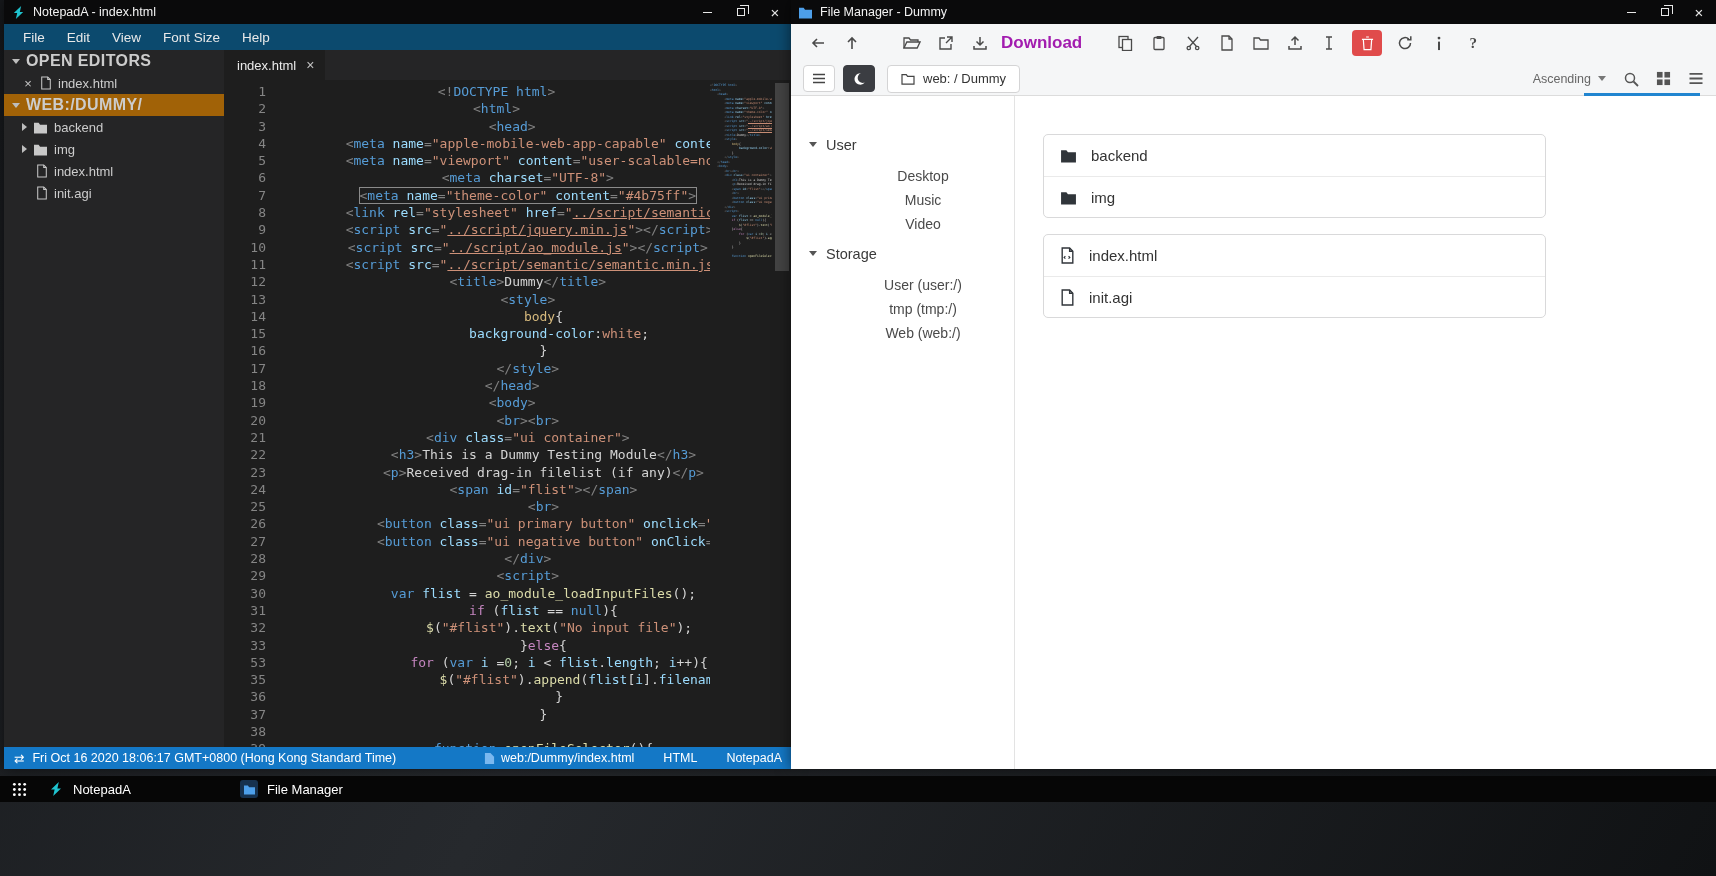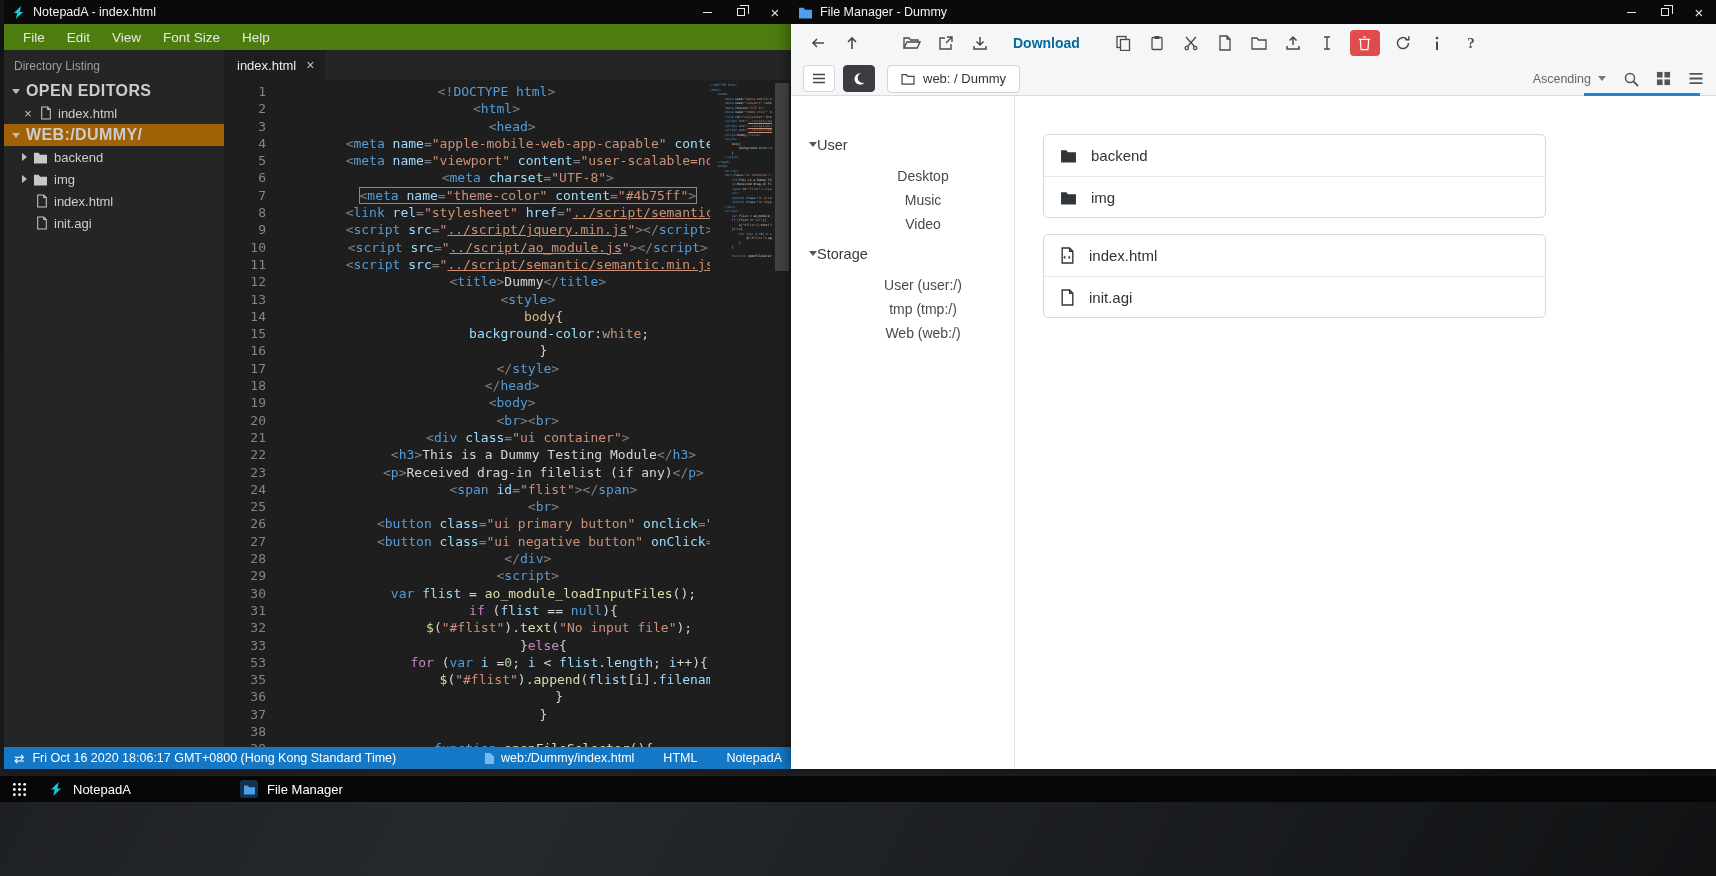--- a/index.html
+++ b/index.html
@@ -16,21 +16,21 @@
   .title-text { opacity:.95; }
   .win-controls { margin-left:auto; display:flex; height:100%; }
   .win-btn { width:34px; height:100%; display:flex; align-items:center; justify-content:center; color:#e8e8e8; }
   .glyph-min { width:9px; height:1px; background:#e8e8e8; display:inline-block; }
   .glyph-restore { width:8px; height:8px; border:1px solid #e8e8e8; position:relative; display:inline-block; }
   .glyph-restore::before { content:""; position:absolute; left:2px; top:-4px; width:8px; height:8px; border:1px solid #e8e8e8; border-left:none; border-bottom:none; }
   .glyph-close { font-size:15px; line-height:1; }
 
   
   #np-window { left:4px; top:0; width:788px; height:769px; background:#1e1e1e; }
-  .menubar { height:26px; background:#4d7c0f; display:flex; align-items:flex-end; padding:0 8px; color:#e9e9e9; font-size:13.5px; flex-shrink:0; }
+  .menubar { height:26px; background:#0c4a6e; display:flex; align-items:flex-end; padding:0 8px; color:#e9e9e9; font-size:13.5px; flex-shrink:0; }
   .menu-item { padding:0 11px; height:100%; display:flex; align-items:center; }
   .np-body { flex:1; display:flex; min-height:0; }
   .np-sidebar { width:220px; background:#252526; color:#cccccc; flex-shrink:0; font-size:13px; overflow:hidden; }
   .ds-header { padding:9px 10px 7px; color:#9d9d9d; font-size:12px; }
   .tree-row { height:22px; display:flex; align-items:center; gap:6px; padding-left:8px; white-space:nowrap; }
   .tree-row.highlight { background:#a16207; }
   .section-label { font-size:16px; font-weight:bold; color:#cccccc; letter-spacing:.4px; }
   .tree-indent { padding-left:18px; }
   .tree-file-indent { padding-left:32px; }
   .close-x { color:#c5c5c5; font-size:13px; width:12px; text-align:center; }
@@ -57,33 +57,33 @@
   .np-statusbar { height:22px; background:#1478c6; color:#fff; display:flex; align-items:center; font-size:12.5px; padding:0 10px; gap:8px; flex-shrink:0; }
   .sb-right { margin-left:auto; display:flex; align-items:center; gap:29px; }
   .sb-file { display:flex; align-items:center; gap:6px; }
 
   
   #fm-window { left:791px; top:0; width:925px; height:769px; background:#ffffff; }
   .fm-toolbar { background:#f5f6f7; border-bottom:1px solid #dcdcdc; position:relative; flex-shrink:0; }
   .fm-row1 { height:38px; display:flex; align-items:center; padding:0 10px; color:#4a4a4a; }
   .tool-btn { width:34px; height:38px; display:flex; align-items:center; justify-content:center; color:#4a4a4a; }
   .tool-btn.danger { width:30px; height:26px; background:#e04b4b; border-radius:4px; color:#fff; margin:0 6px; }
-  .dl-label { font-size:14px; font-weight:bold; color:#0369a1; margin-left:16px; }
+  .dl-label { font-size:17px; font-weight:bold; color:#a21caf; margin-left:4px; }
   .sp26 { width:26px; }
   .fm-row2 { height:33px; display:flex; align-items:center; padding:0 12px; gap:8px; }
   .btn-sq { width:32px; height:27px; border:1px solid #d4d4d5; background:#fff; border-radius:4px; display:flex; align-items:center; justify-content:center; color:#444; }
   .btn-moon { background:#3b3d42; border-color:#3b3d42; color:#fff; }
   .breadcrumb { height:28px; border:1px solid #d4d4d5; border-radius:4px; background:#fff; display:flex; align-items:center; gap:8px; padding:0 13px; font-size:13px; color:#333; margin-left:4px; }
   .row2-right { margin-left:auto; display:flex; align-items:center; gap:17px; color:#555; }
   .sort { font-size:12.5px; color:#666; display:flex; align-items:center; gap:7px; }
   .sort .caret.down { border-top-color:#777; }
   .view-indicator { position:absolute; right:16px; bottom:-1px; width:116px; height:3px; background:#2185d0; }
   .fm-body { flex:1; min-height:0; display:flex; background:#fff; }
   .fm-sidebar { width:224px; flex-shrink:0; border-right:1px solid #e3e3e3; padding:36px 0 0 18px; color:#444; }
-  .fm-section-header { display:flex; align-items:center; font-size:14.5px; color:#3a3a3a; height:25px; }
+  .fm-section-header { display:flex; align-items:center; gap:9px; font-size:14.5px; color:#3a3a3a; height:25px; }
   .fm-section-header .caret.down { border-top-color:#555; }
   .fm-item { display:flex; align-items:center; gap:11px; height:24px; padding-left:23px; font-size:14px; color:#4a4a4a;flex-direction:column; }
   .fm-section { margin-bottom:12px; }
   .fm-main { flex:1; min-width:0; padding:38px 170px 0 28px; }
   .file-group { border:1px solid #d9d9da; border-radius:5px; background:#fff; margin-bottom:16px; }
   .file-row { height:41px; display:flex; align-items:center; gap:14px; padding:0 16px; font-size:15px; color:#333; }
   .file-row + .file-row { border-top:1px solid #eaeaea; }
   .file-row .f-icon { color:#30353a; display:flex; }
 
   
@@ -118,21 +118,20 @@
   </div>
   <div class="menubar">
     <span class="menu-item">File</span>
     <span class="menu-item">Edit</span>
     <span class="menu-item">View</span>
     <span class="menu-item">Font Size</span>
     <span class="menu-item">Help</span>
   </div>
   <div class="np-body">
     <aside class="np-sidebar">
-      <div class="ds-header">Directory Listing</div>
       <div class="tree-row">
         <span class="caret down"></span>
         <span class="section-label">OPEN EDITORS</span>
       </div>
       <div class="tree-row tree-indent">
         <span class="close-x">×</span>
         <svg width="12" height="14" viewBox="0 0 14 16">
             <path d="M2 1h7l3 3v11H2z" fill="none" stroke="#c8c8c8" stroke-width="1.2"></path>
             <path d="M9 1v3h3" fill="none" stroke="#c8c8c8" stroke-width="1.2"></path>
           </svg>

